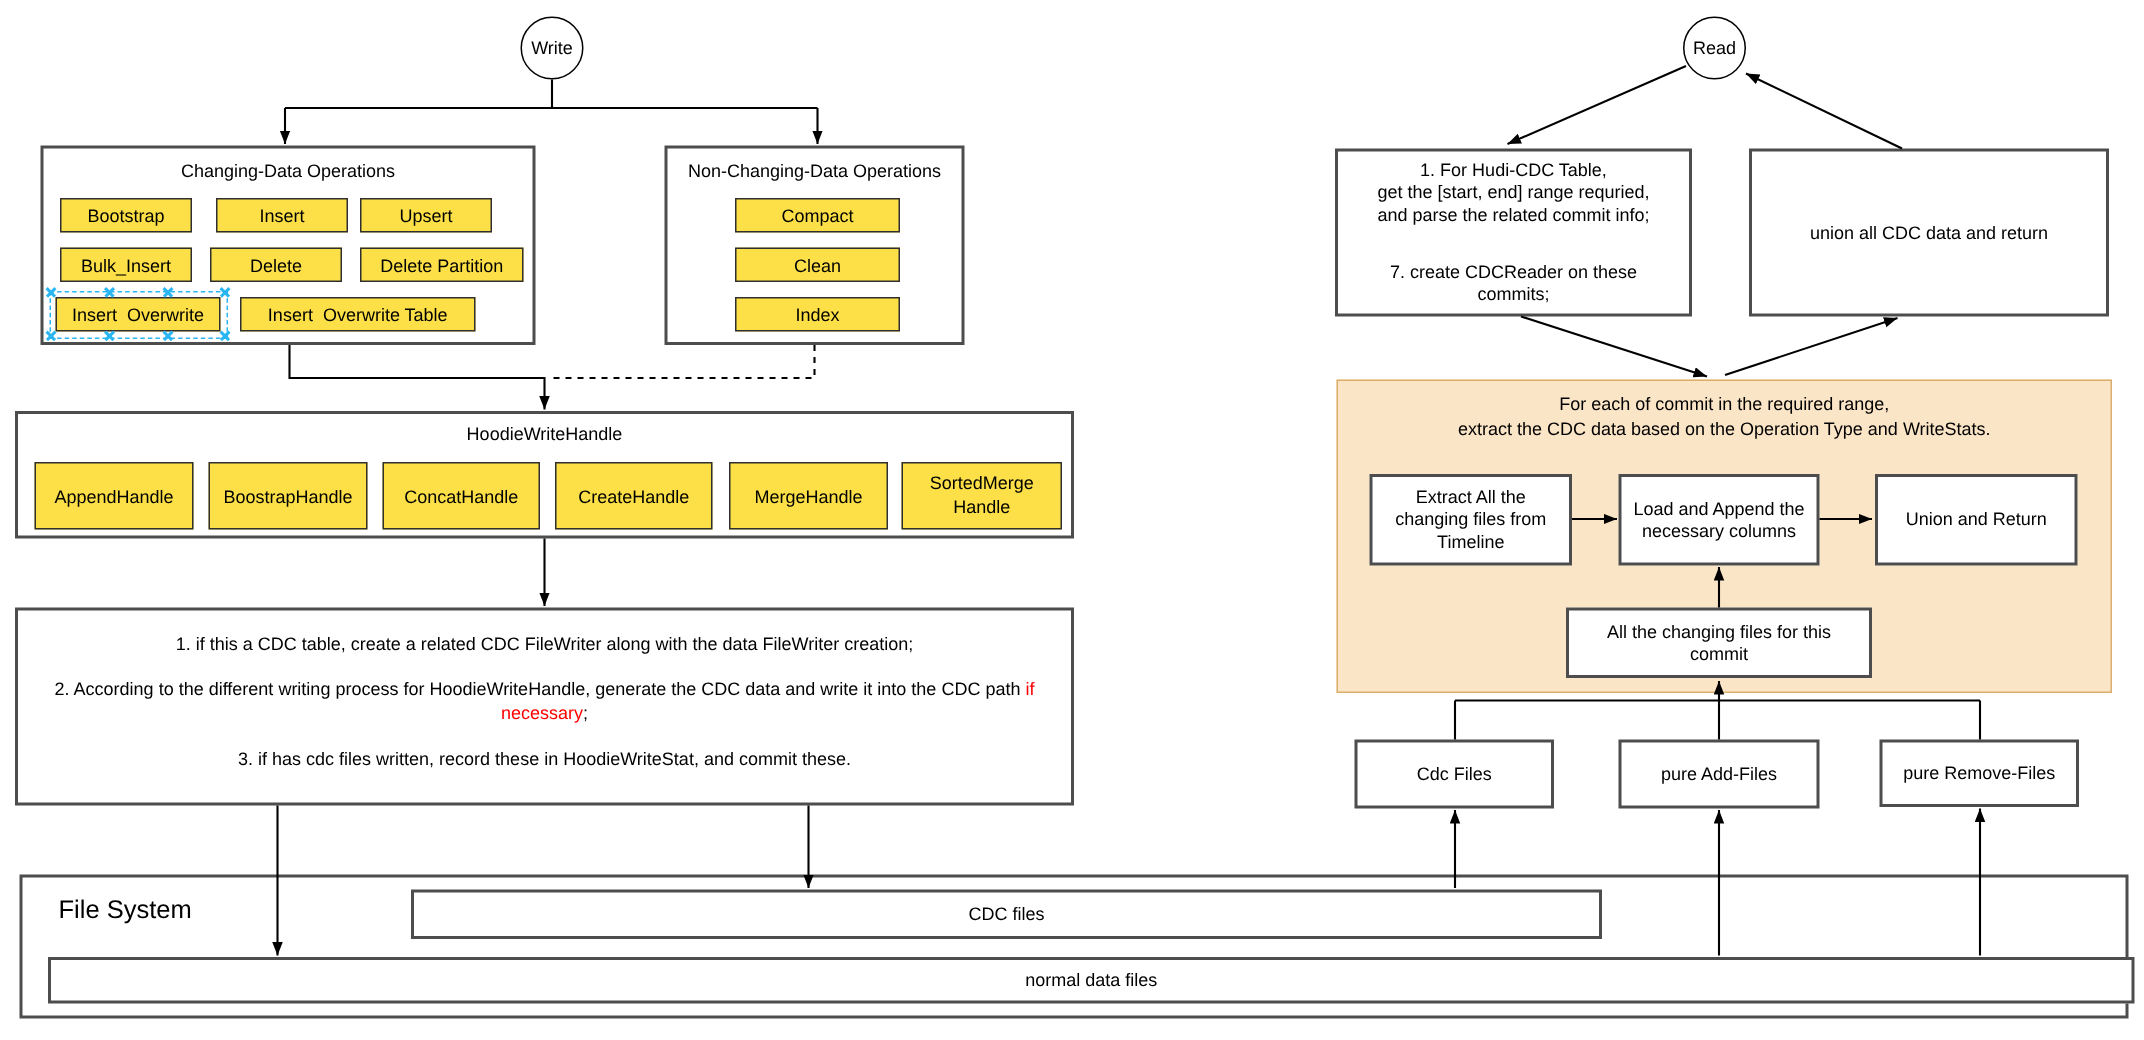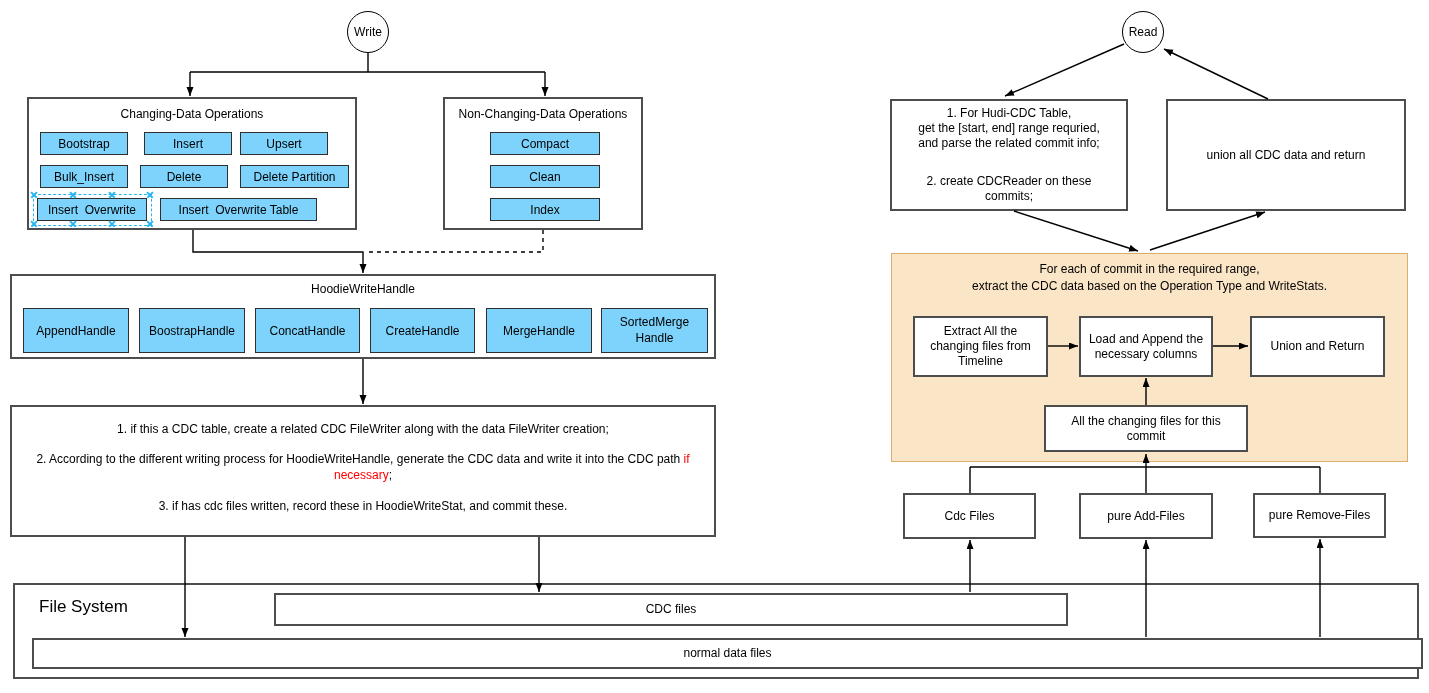--- a/index.html
+++ b/index.html
@@ -2,21 +2,21 @@
 <html><head>
 <meta charset="utf-8">
 <style>
   html,body{margin:0;padding:0;background:#ffffff;}
   #canvas{position:relative;width:1429px;height:693px;background:#ffffff;
           font-family:"Liberation Sans",sans-serif;font-size:12px;color:#000;overflow:hidden;border-radius:14px;}
   .shape{position:absolute;box-sizing:border-box;background:#fff;border:2px solid #4d4d4d;z-index:1;}
   .center{display:flex;align-items:center;justify-content:center;text-align:center;}
   .circle{border-radius:50%;border:1.7px solid #000;}
   .group-title{position:absolute;top:8px;left:0;right:0;text-align:center;z-index:2;}
-  .btn{position:absolute;box-sizing:border-box;background:#7dd3fc;border:1.5px solid #2f2f2f;
+  .btn{position:absolute;box-sizing:border-box;background:#fde047;border:1.5px solid #2f2f2f;
        display:flex;align-items:center;justify-content:center;text-align:center;white-space:pre;z-index:2;}
   .whitebox{position:absolute;box-sizing:border-box;background:#fff;border:2px solid #4d4d4d;
        display:flex;align-items:center;justify-content:center;text-align:center;z-index:2;line-height:1.25;}
   .preline{white-space:pre-line;}
   #svg-layer{position:absolute;left:0;top:0;z-index:5;pointer-events:none;}
   .steps-box{padding:14px 8px 0 8px;text-align:center;line-height:1.35;}
   .steps-box p{margin:0;}
   .steps-box p + p{margin-top:14px;}
   .red{color:#fe0000;}
   .fs-title{position:absolute;left:24px;top:12px;font-size:17px;z-index:2;}
@@ -94,21 +94,21 @@
     <span>CDC files</span>
   </div>
   <div class="whitebox" style="left:32px;top:638px;width:1391px;height:31px;">
     <span>normal data files</span>
   </div>
 
   <div class="whitebox" style="left:890px;top:99px;width:238px;height:112px;flex-direction:column;gap:23px;">
     <div class="preline">1. For Hudi-CDC Table,
 get the [start, end] range requried,
 and parse the related commit info;</div>
-    <div style="max-width:210px;">2. create CDCReader on these commits;</div>
+    <div style="max-width:210px;">7. create CDCReader on these commits;</div>
   </div>
   <div class="whitebox" style="left:1166px;top:99px;width:240px;height:112px;">
     <span>union all CDC data and return</span>
   </div>
 
   <div class="shape" style="left:891px;top:253px;width:517px;height:209px;background:#fbe5c7;border:1.5px solid #dcae6c;">
     <div class="group-title preline" style="top:7px;line-height:1.4;">For each of commit in the required range,
 extract the CDC data based on the Operation Type and WriteStats.</div>
   </div>
   <div class="whitebox" style="left:913px;top:316px;width:135px;height:61px;padding:0 6px;">

